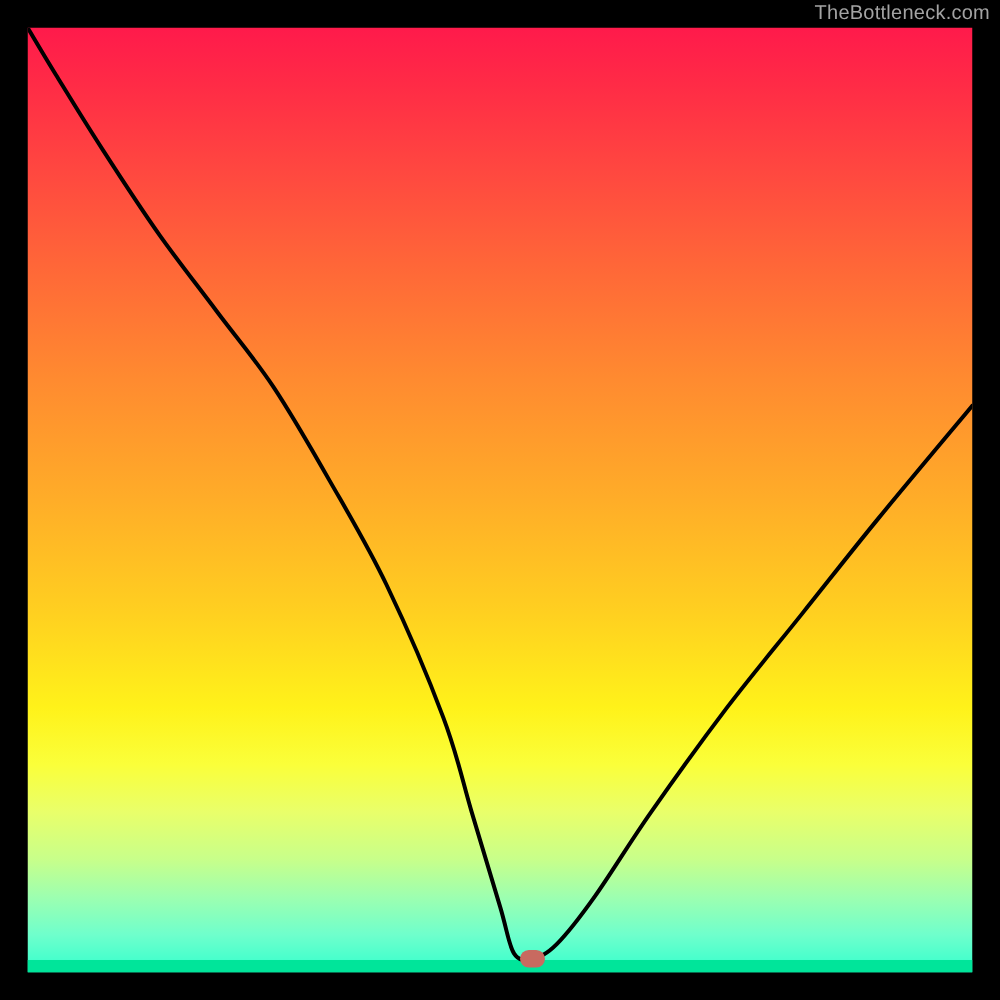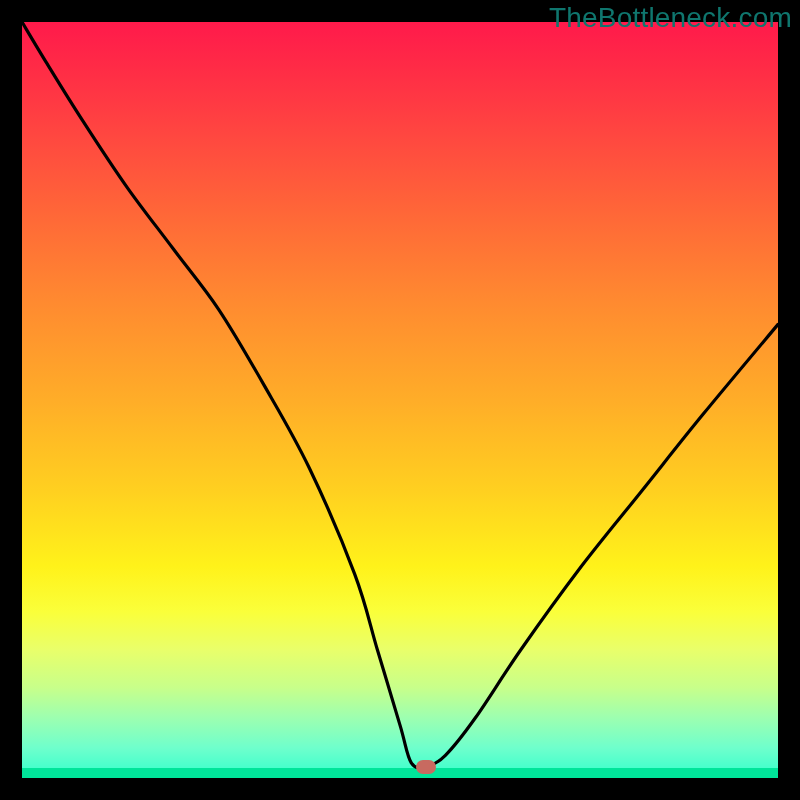--- a/index.html
+++ b/index.html
@@ -13,22 +13,22 @@
   .frame {
     position: relative;
     width: 800px;
     height: 800px;
     background: #000;
   }
   .watermark {
     position: absolute;
     top: 2px;
     right: 8px;
-    color: #0f766e;
-    font-size: 28px;
+    color: #a3a3a3;
+    font-size: 16px;
     font-weight: 500;
     letter-spacing: 0.2px;
     z-index: 20;
   }
   .plot-area {
     position: absolute;
     left: 22px;
     top: 22px;
     width: 756px;
     height: 756px;

